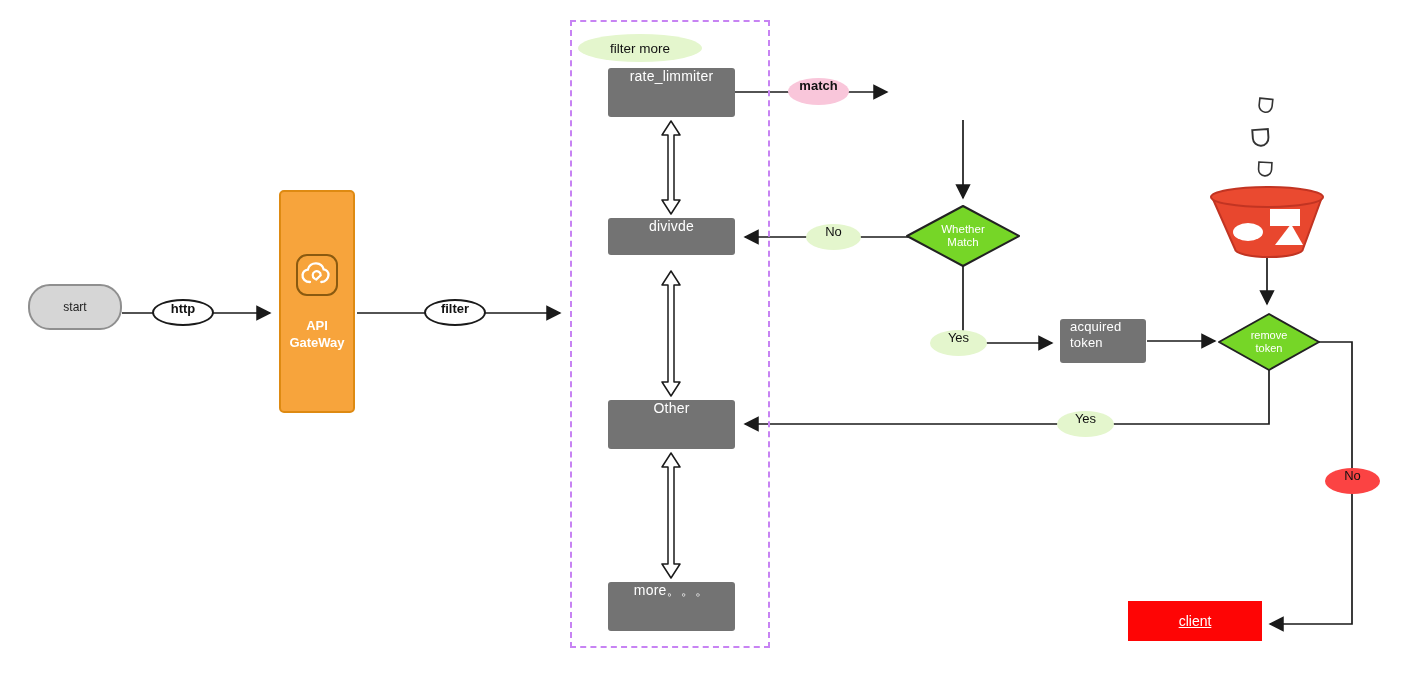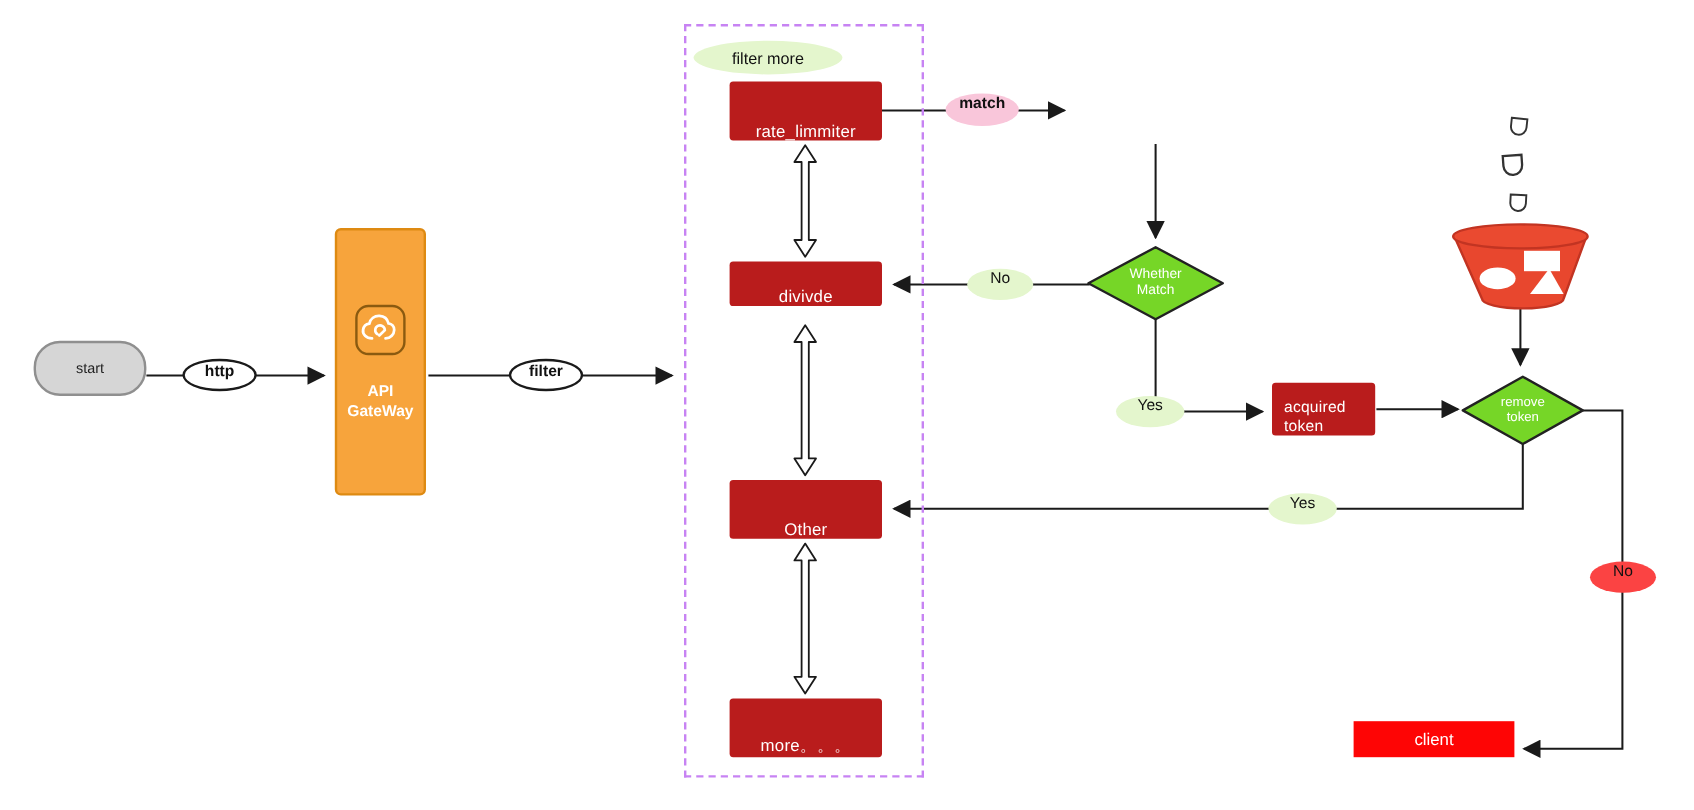--- a/index.html
+++ b/index.html
@@ -4,21 +4,21 @@
 <style>
   * { margin:0; padding:0; box-sizing:border-box; }
   html,body { background:#ffffff; }
   body { font-family:"Liberation Sans","DejaVu Sans",sans-serif; }
   #canvas { position:relative; width:1412px; height:675px; background:#ffffff; overflow:hidden; }
   #connectors { position:absolute; left:0; top:0; width:1412px; height:675px; }
 
   .abs { position:absolute; }
 
   
-  .pbox { position:absolute; background:#b91c1c; color:#ffffff; display:flex; align-items:flex-end;
+  .pbox { position:absolute; background:#737373; color:#ffffff; display:flex; align-items:flex-start;
           justify-content:center; font-size:14px; border-radius:3px; letter-spacing:.2px; }
   .pbox.left { justify-content:flex-start; padding-left:10px; text-align:left; font-size:13px; line-height:1.25; }
 
   
   .pill { position:absolute; display:flex; align-items:flex-start; justify-content:center;
           border-radius:50%; font-size:13px; color:#111; }
   .pill.white { background:#ffffff; border:2px solid #1a1a1a; font-weight:bold; }
   .pill.green { background:#e4f6cd; }
   .pill.pink  { background:#f9c6da; font-weight:bold; }
   .pill.red   { background:#fb4343; }
@@ -168,17 +168,17 @@
   </div>
 
   <div class="pill green" style="left:1057px; top:411px; width:57px; height:26px;">
     <span>Yes</span>
   </div>
 
   <div class="pill red" style="left:1325px; top:468px; width:55px; height:26px;">
     <span>No</span>
   </div>
 
-  <div class="client" style="left:1128px; top:601px; width:134px; height:30px;">
+  <div class="client" style="left:1128px; top:601px; width:134px; height:40px;text-decoration:underline;">
     <span>client</span>
   </div>
 
 </div>
 
 </body></html>

